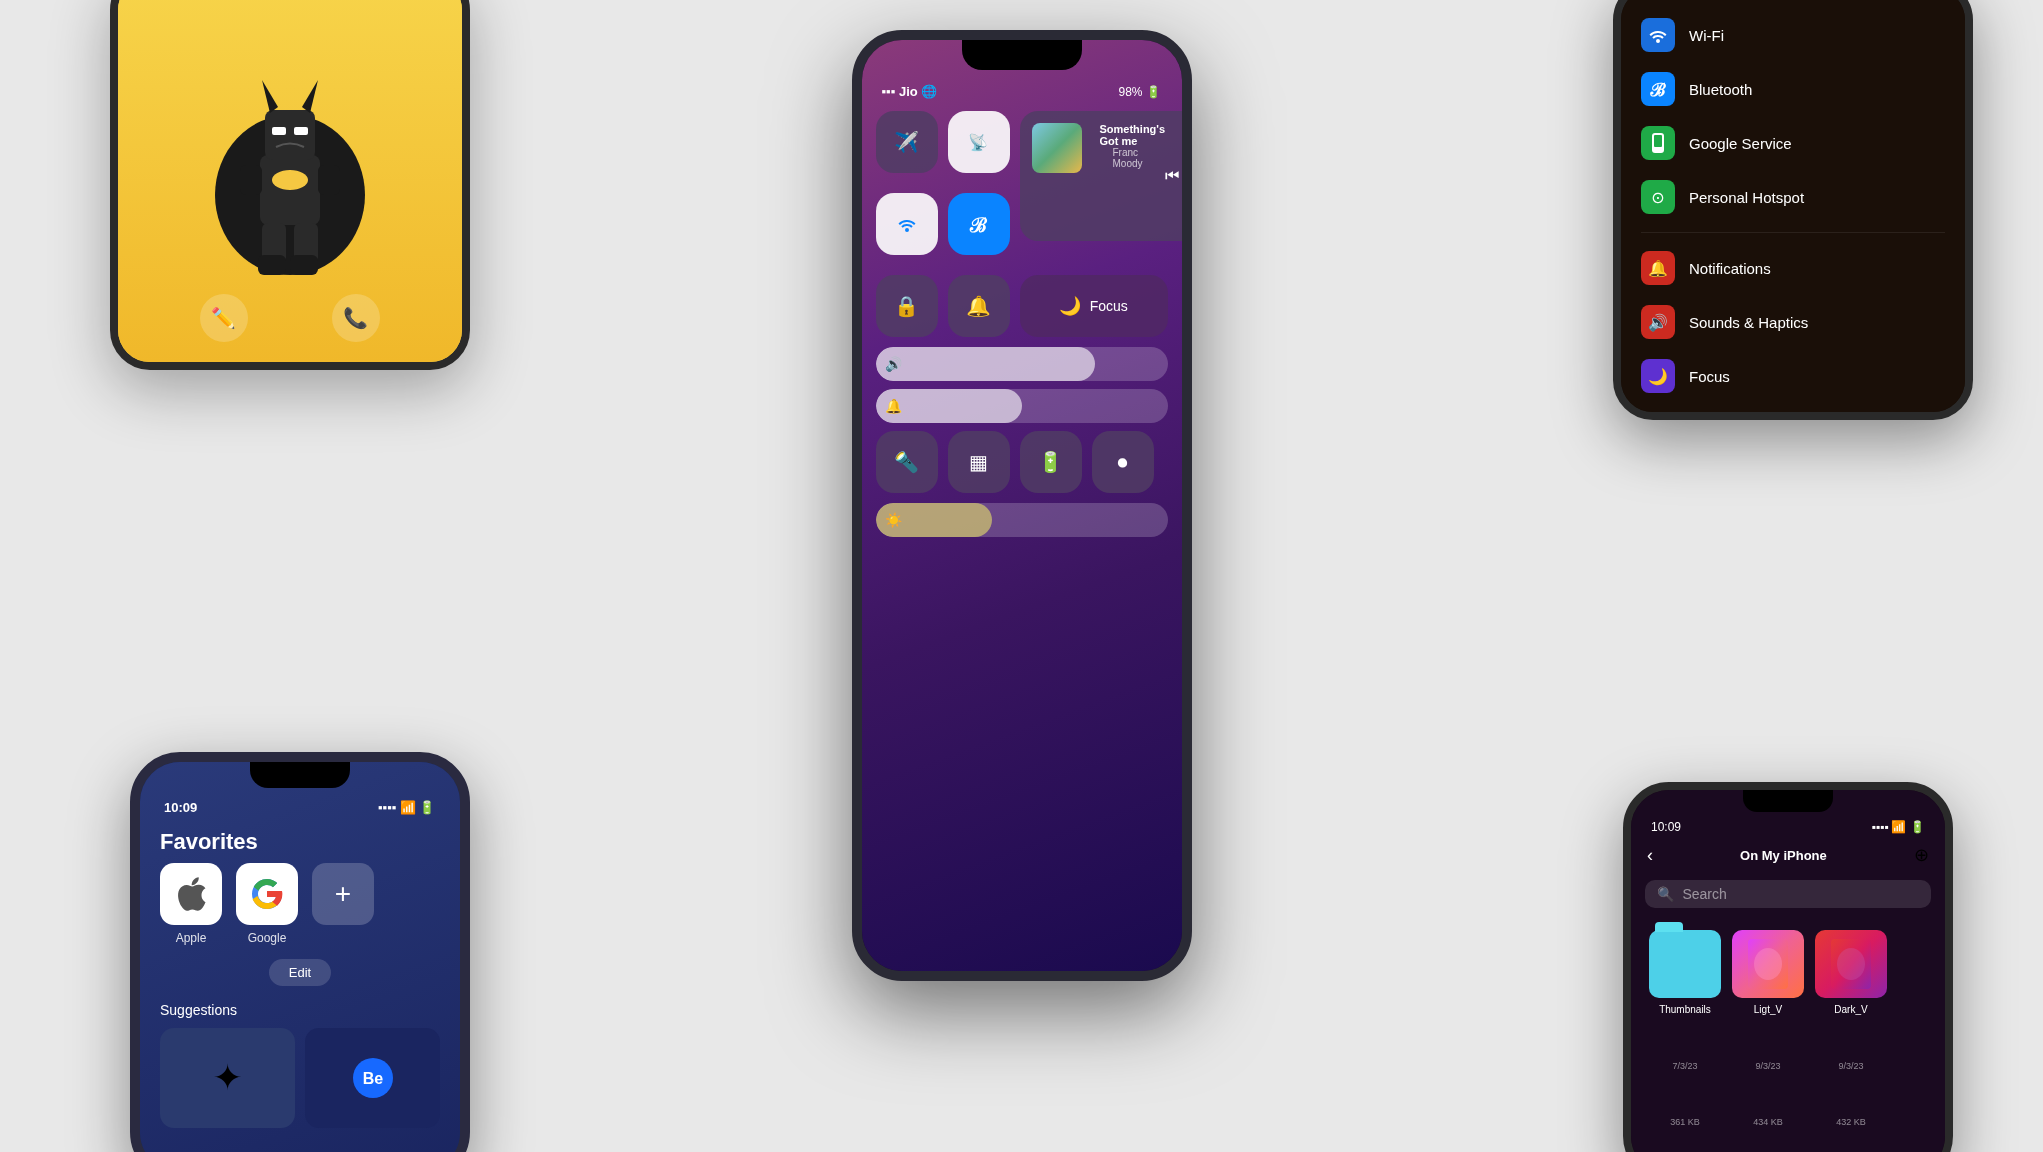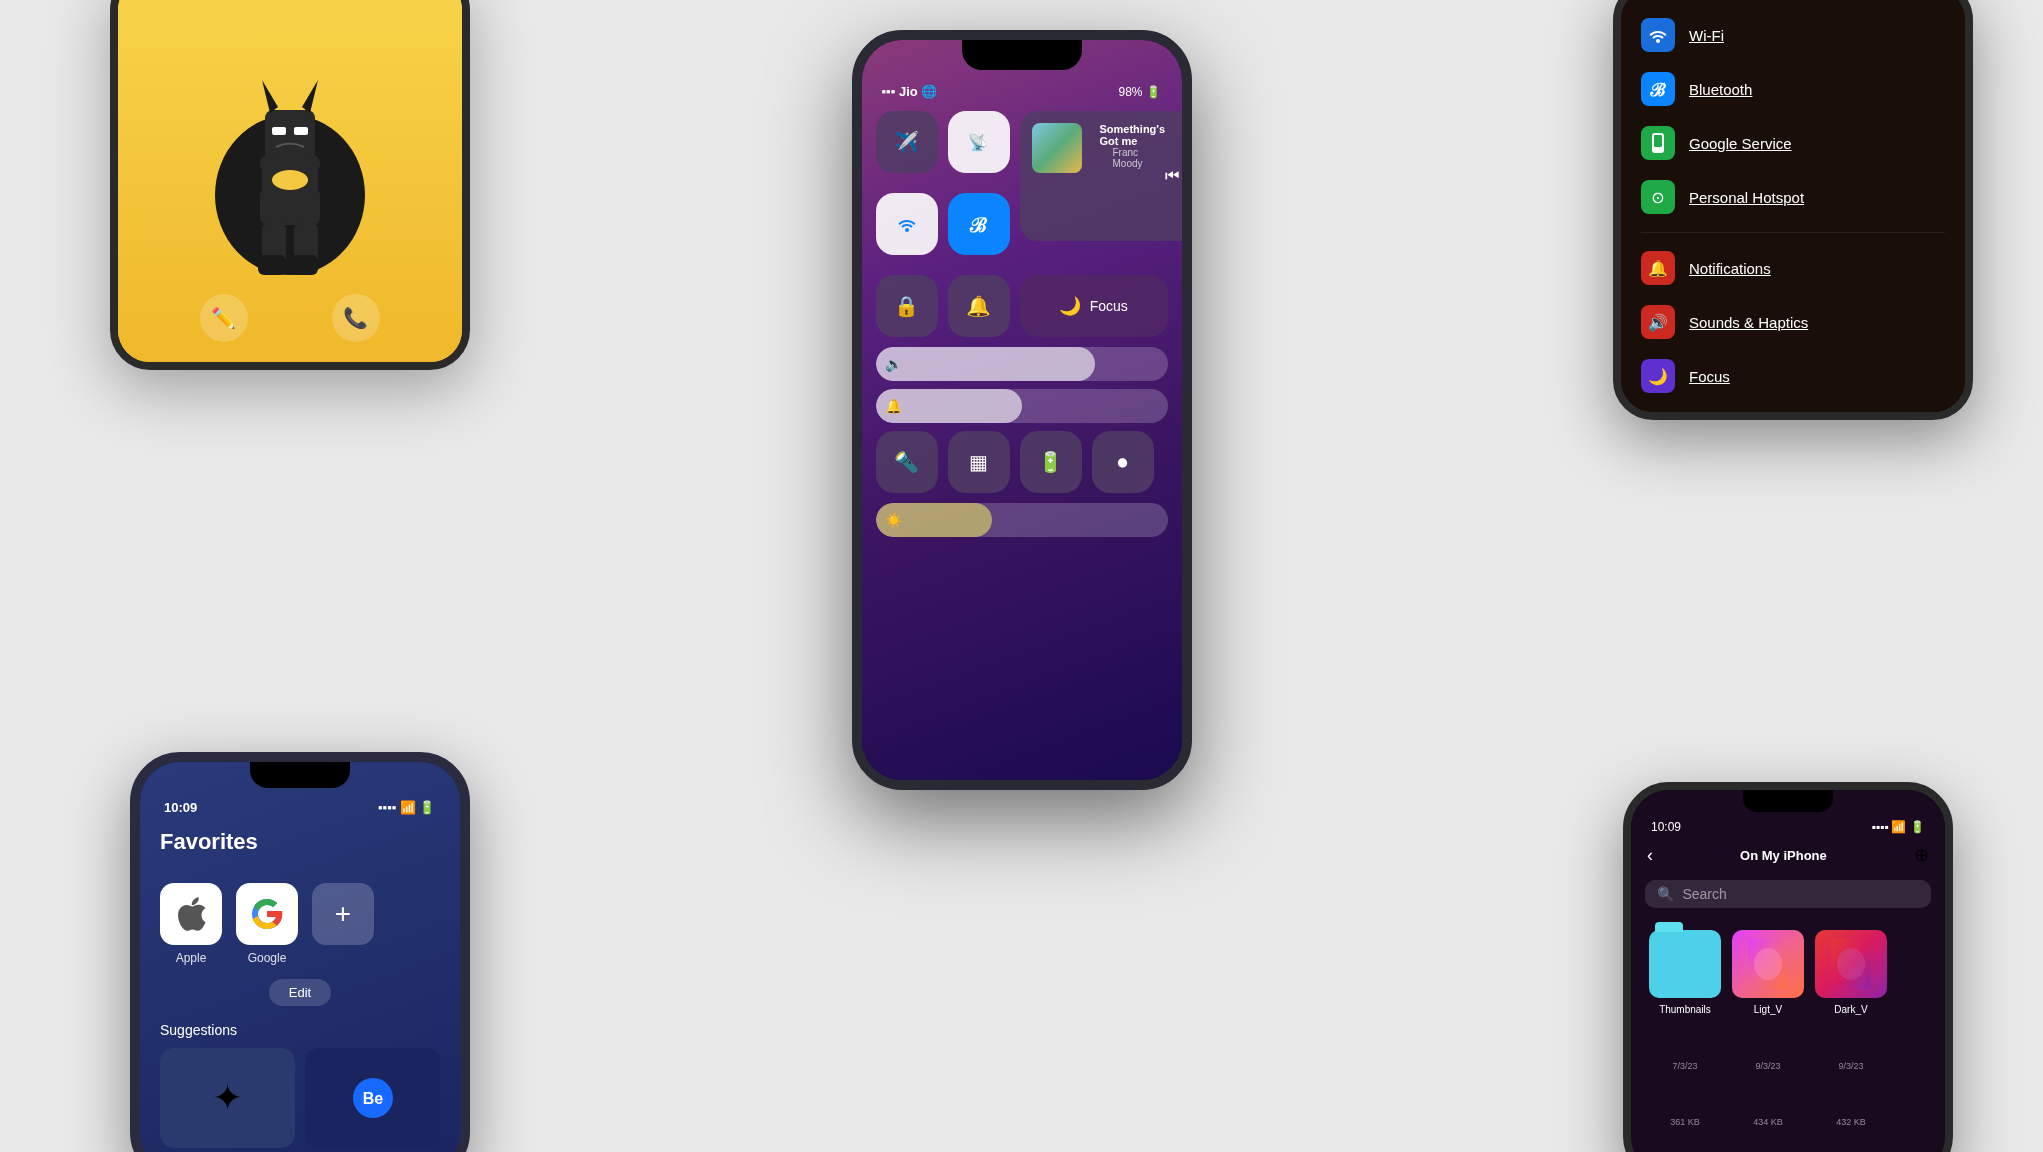--- a/index.html
+++ b/index.html
@@ -92,36 +92,35 @@
       display: flex;
       align-items: center;
       justify-content: center;
       font-size: 16px;
       flex-shrink: 0;
     }
     .settings-label {
       color: #fff;
       font-size: 15px;
       font-weight: 400;
-      text-decoration: underline;
     }
     .settings-divider {
       height: 1px;
       background: rgba(255,255,255,0.08);
       margin: 8px 20px;
     }
 
     
     .phone-control {
       position: absolute;
       top: 30px;
       left: 50%;
       transform: translateX(-50%);
       width: 340px;
-      height: 760px;
+      height: 951px;
       background: #1a0a2e;
       border-radius: 50px;
       overflow: hidden;
       box-shadow: 0 30px 80px rgba(0,0,0,0.5);
       border: 10px solid #2a2a35;
     }
     .control-screen {
       width: 100%;
       height: 100%;
       background: linear-gradient(160deg, #8b3a7a 0%, #5a2080 30%, #3a1560 60%, #1a0a4e 100%);
@@ -252,21 +251,21 @@
       font-weight: 600;
     }
     .fav-notch {
       width: 100px;
       height: 26px;
       background: #000;
       border-radius: 0 0 18px 18px;
       margin: 0 auto 4px;
     }
     .fav-content { padding: 10px 20px; }
-    .fav-title { color: white; font-size: 22px; font-weight: 700; margin-bottom: 28px; }
+    .fav-title { color: white; font-size: 22px; font-weight: 700; margin-bottom: 8px; }
     .fav-grid { display: flex; gap: 14px; margin-bottom: 14px; }
     .fav-app {
       display: flex;
       flex-direction: column;
       align-items: center;
       gap: 6px;
     }
     .fav-app-icon {
       width: 62px;
       height: 62px;

